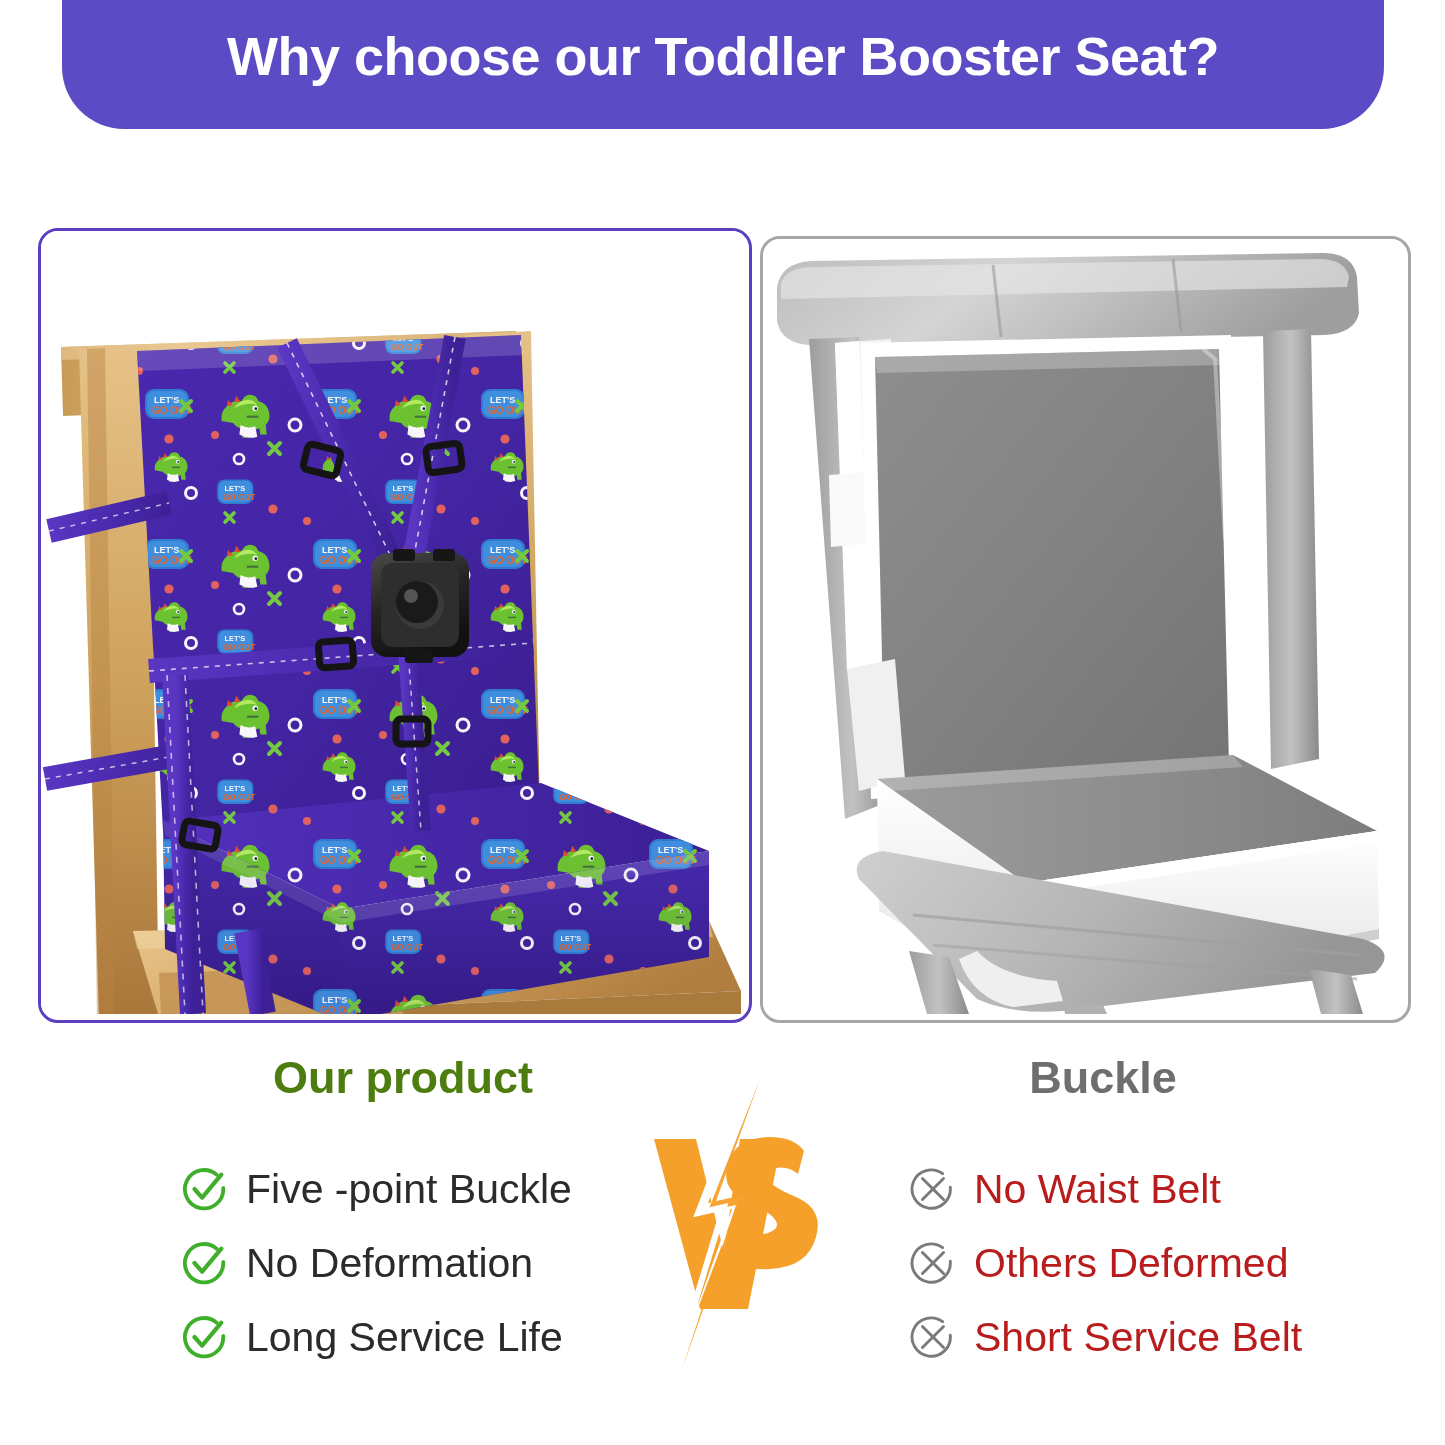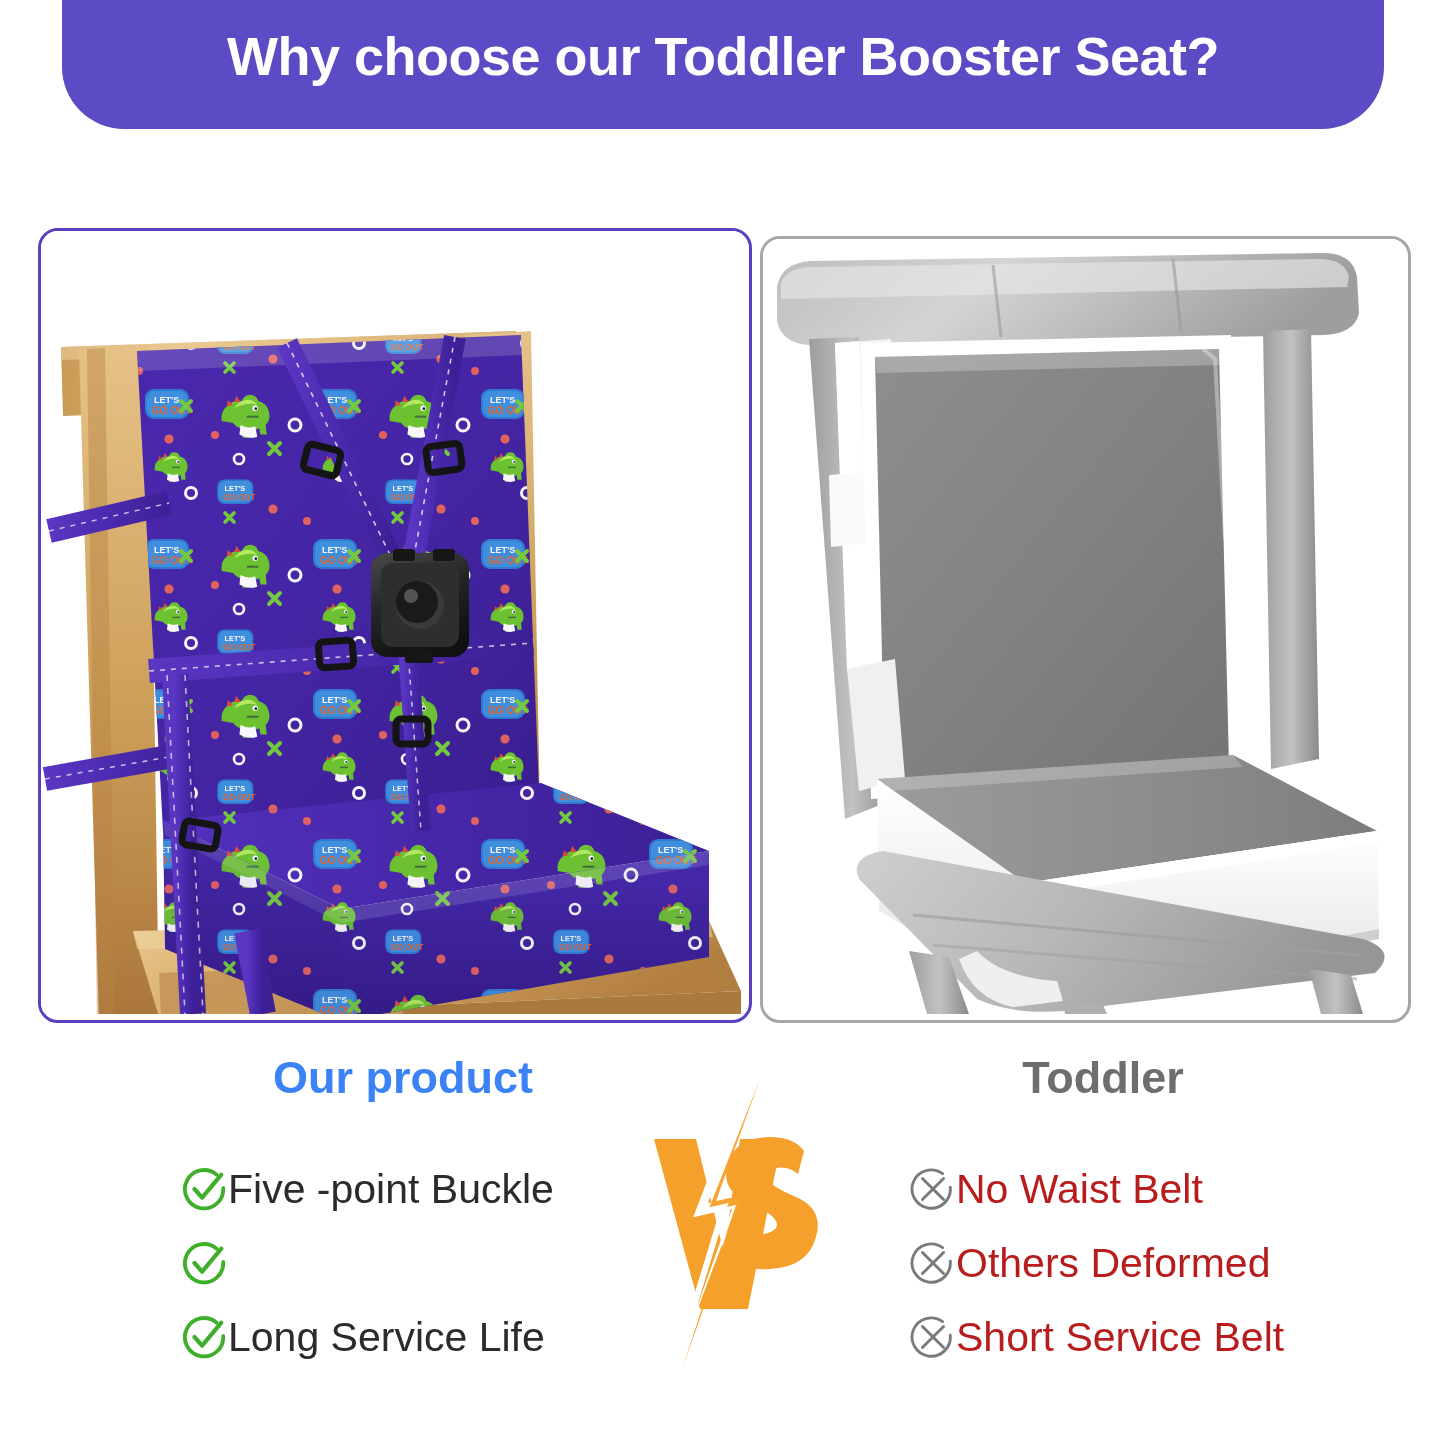--- a/index.html
+++ b/index.html
@@ -45,26 +45,26 @@
   
   .compare{position:absolute;left:0;top:1055px;width:1445px;height:390px;}
   .col{position:absolute;top:0;}
   .col-ours{left:118px;width:560px;}
   .col-others{left:840px;width:520px;}
 
   .col-head{
     text-align:center;font-size:45px;font-weight:bold;line-height:1;
     margin:0;padding:0;
   }
-  .col-ours .col-head{color:#3b82f6;padding-left:10px;}
+  .col-ours .col-head{color:#4d7c0f;padding-left:10px;}
   .col-others .col-head{color:#6E6E6E;padding-left:6px;}
 
   .feat-list{list-style:none;margin:0;padding:0;}
   .feat{
-    display:flex;align-items:center;
+    display:flex;align-items:center;gap:18px;
     height:74px;
   }
   .col-ours .feat-list{margin-top:52px;padding-left:64px;}
   .col-others .feat-list{margin-top:52px;padding-left:70px;}
 
   .feat-icon{flex:0 0 auto;width:46px;height:46px;display:block;}
   .feat-label{
     font-size:41px;line-height:1;white-space:nowrap;
   }
   .col-ours .feat-label{color:#2b2b2b;}
@@ -346,20 +346,21 @@
             <path d="M36 9 A20 20 0 1 0 43 23" fill="none" stroke="#3FAE2A" stroke-width="4" stroke-linecap="round"></path>
             <path d="M13 24 L21 33 L41 9" fill="none" stroke="#3FAE2A" stroke-width="4.4" stroke-linecap="round" stroke-linejoin="round"></path>
           </svg>
           <span class="feat-label">Five -point Buckle</span>
         </li>
         <li class="feat">
           <svg class="feat-icon" viewBox="0 0 48 48">
             <path d="M36 9 A20 20 0 1 0 43 23" fill="none" stroke="#3FAE2A" stroke-width="4" stroke-linecap="round"></path>
             <path d="M13 24 L21 33 L41 9" fill="none" stroke="#3FAE2A" stroke-width="4.4" stroke-linecap="round" stroke-linejoin="round"></path>
           </svg>
+          <span class="feat-label">No Deformation</span>
         </li>
         <li class="feat">
           <svg class="feat-icon" viewBox="0 0 48 48">
             <path d="M36 9 A20 20 0 1 0 43 23" fill="none" stroke="#3FAE2A" stroke-width="4" stroke-linecap="round"></path>
             <path d="M13 24 L21 33 L41 9" fill="none" stroke="#3FAE2A" stroke-width="4.4" stroke-linecap="round" stroke-linejoin="round"></path>
           </svg>
           <span class="feat-label">Long Service Life</span>
         </li>
       </ul>
     </div>
@@ -369,21 +370,21 @@
       <path d="M18 62 L60 62 L88 176 L104 62 L146 62 L112 232 L64 232 Z" fill="#F5A02A"></path>
 
       <path d="M168 74 q-10 -14 -34 -14 q-34 0 -42 26 q-8 26 18 38 q26 12 30 20 q4 8 -8 12 q-14 4 -28 -8 l-18 28 q18 18 48 16 q38 -2 46 -32 q8 -28 -20 -40 q-26 -11 -29 -19 q-3 -8 9 -10 q12 -2 22 6 Z" fill="#F5A02A"></path>
 
       <path d="M118 0 L64 138 L96 132 L36 300 L104 120 L72 126 Z" fill="#ffffff"></path>
       <path d="M124 2 L72 134 L100 128 L46 292 L108 118 L80 124 Z" fill="#F5A02A" opacity=".95"></path>
       <path d="M112 6 L62 136 L88 130 L40 288" fill="none" stroke="#ffffff" stroke-width="6"></path>
     </svg>
 
     <div class="col col-others">
-      <div class="col-head">Toddler</div>
+      <div class="col-head">Buckle</div>
       <ul class="feat-list">
         <li class="feat">
           <svg class="feat-icon" viewBox="0 0 48 48">
             <path d="M34 8 A20 20 0 1 0 42 22" fill="none" stroke="#7A7A7A" stroke-width="3" stroke-linecap="round"></path>
             <path d="M13 13 L35 35 M35 13 L13 35" fill="none" stroke="#7A7A7A" stroke-width="3" stroke-linecap="round"></path>
           </svg>
           <span class="feat-label">No Waist Belt</span>
         </li>
         <li class="feat">
           <svg class="feat-icon" viewBox="0 0 48 48">

